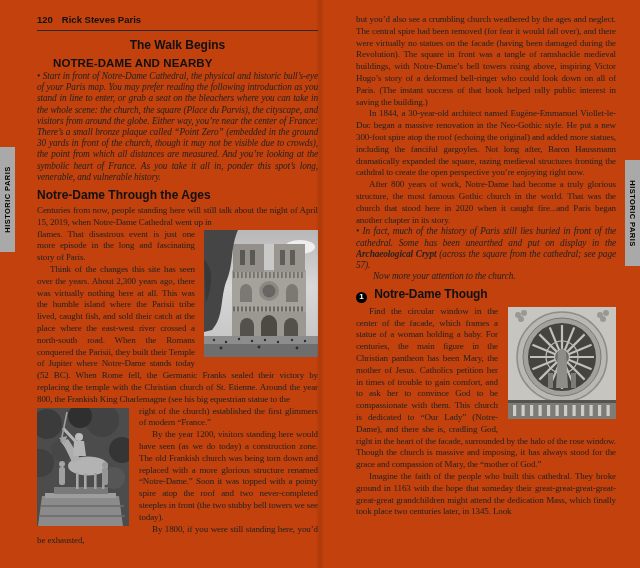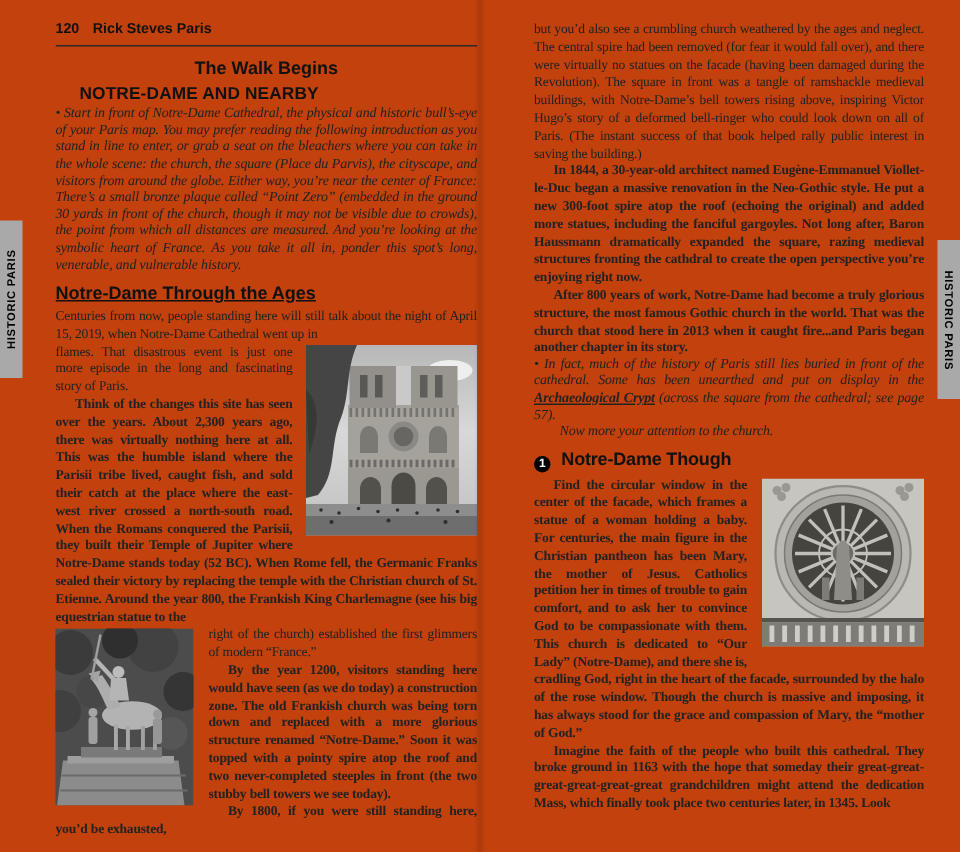--- a/index.html
+++ b/index.html
@@ -20,33 +20,33 @@
 
   .content-l { position:absolute; left:37px; top:14px; width:281px; height:552px; overflow:hidden; }
   .content-r { position:absolute; left:356px; top:14px; width:260px; height:552px; overflow:hidden; }
 
   .pg-header { display:flex; align-items:baseline; gap:9px; border-bottom:1.2px solid #2a2a2a; padding-bottom:5px;
     font-family:"Liberation Sans",sans-serif; font-weight:bold; font-size:9.5px; color:#111; }
   .pg-header.right { justify-content:flex-end; margin-bottom:12px; }
 
   h1.title { font-family:"Liberation Sans",sans-serif; font-size:12px; font-weight:bold; text-align:center; margin:7px 0 2px; color:#111; }
   h2.allcaps { font-family:"Liberation Sans",sans-serif; font-size:11.5px; font-weight:bold; margin:5px 0 2px; letter-spacing:0.1px; color:#111;padding-left:16px; }
-  h3.sub { font-family:"Liberation Sans",sans-serif; font-size:12px; font-weight:bold; margin:5px 0 3px; color:#111;text-decoration:underline; }
+  h3.sub { font-family:"Liberation Sans",sans-serif; font-size:12px; font-weight:bold; margin:5px 0 3px; color:#111; }
   h3.num-head { font-family:"Liberation Sans",sans-serif; font-size:12px; font-weight:bold; margin:7px 0 3px; color:#111; }
   .circ { display:inline-flex; width:11px; height:11px; border-radius:50%; background:#000; color:#fff; font-size:8px; font-weight:bold;
     align-items:center; justify-content:center; vertical-align:-1px; margin-right:4px; font-family:"Liberation Sans",sans-serif; }
 
   .serif { font-family:"Liberation Serif",serif; }
   .jst { text-align:justify; }
   .it { font-style:italic; }
-  .bi { font-weight:bold; font-style:italic;text-decoration:underline; }
+  .bi { font-weight:bold; font-style:italic; }
   .intro { font-size:9.3px; line-height:11.2px; letter-spacing:-0.1px; color:#222; }
   .flow { font-size:9px; line-height:11.8px; letter-spacing:-0.12px; color:#222; }
   .flow p { margin:0; }
-  .ind { text-indent:13px;font-weight:bold; }
+  .ind { text-indent:13px; }
   .ind2 { text-indent:17px; }
 
   
   .ph { display:block; }
   .ph svg { display:block; width:100%; height:100%; }
   .ph-facade { float:right; width:114px; height:127px; margin:1px 0 5px 9px; }
   .ph-statue { float:left; width:97px; height:118px; margin:2px 10px 4px -5px; }
   .ph-rose { float:right; width:108px; height:112px; margin:1px 0 5px 10px; }
 </style>
 </head>
@@ -178,21 +178,21 @@
       <span>HISTORIC PARIS</span>
     </div>
   </div>
 
   <div>
     <div class="content-r">
 
       <div class="serif jst flow">
         <p>but you’d also see a crumbling church weathered by the ages and neglect. The central spire had been removed (for fear it would fall over), and there were virtually no statues on the facade (having been damaged during the Revolution). The square in front was a tangle of ramshackle medieval buildings, with Notre-Dame’s bell towers rising above, inspiring Victor Hugo’s story of a deformed bell-ringer who could look down on all of Paris. (The instant success of that book helped rally public interest in saving the building.)</p>
         <p class="ind">In 1844, a 30-year-old architect named Eugène-Emmanuel Viollet-le-Duc began a massive renovation in the Neo-Gothic style. He put a new 300-foot spire atop the roof (echoing the original) and added more statues, including the fanciful gargoyles. Not long after, Baron Haussmann dramatically expanded the square, razing medieval structures fronting the cathdral to create the open perspective you’re enjoying right now.</p>
-        <p class="ind">After 800 years of work, Notre-Dame had become a truly glorious structure, the most famous Gothic church in the world. That was the church that stood here in 2013 when it caught fire...and Paris began another chapter in its story.</p>
+        <p class="ind">After 800 years of work, Notre-Dame had become a truly glorious structure, the most famous Gothic church in the world. That was the church that stood here in 2020 when it caught fire...and Paris began another chapter in its story.</p>
         <p class="it intro jst"><span>• In fact, much of the history of Paris still lies buried in front of the cathedral. Some has been unearthed and put on display in the </span><span class="bi">Archaeological Crypt</span><span> (across the square from the cathedral; see page 57).</span></p>
         <p class="it intro ind2">Now more your attention to the church.</p>
 
         <h3 class="num-head">
           <span class="circ">1</span>
           <span>Notre-Dame Though</span>
         </h3>
 
 
         <span class="ph ph-rose" aria-label="Black-and-white photo of the rose window framing a statue of Mary">

